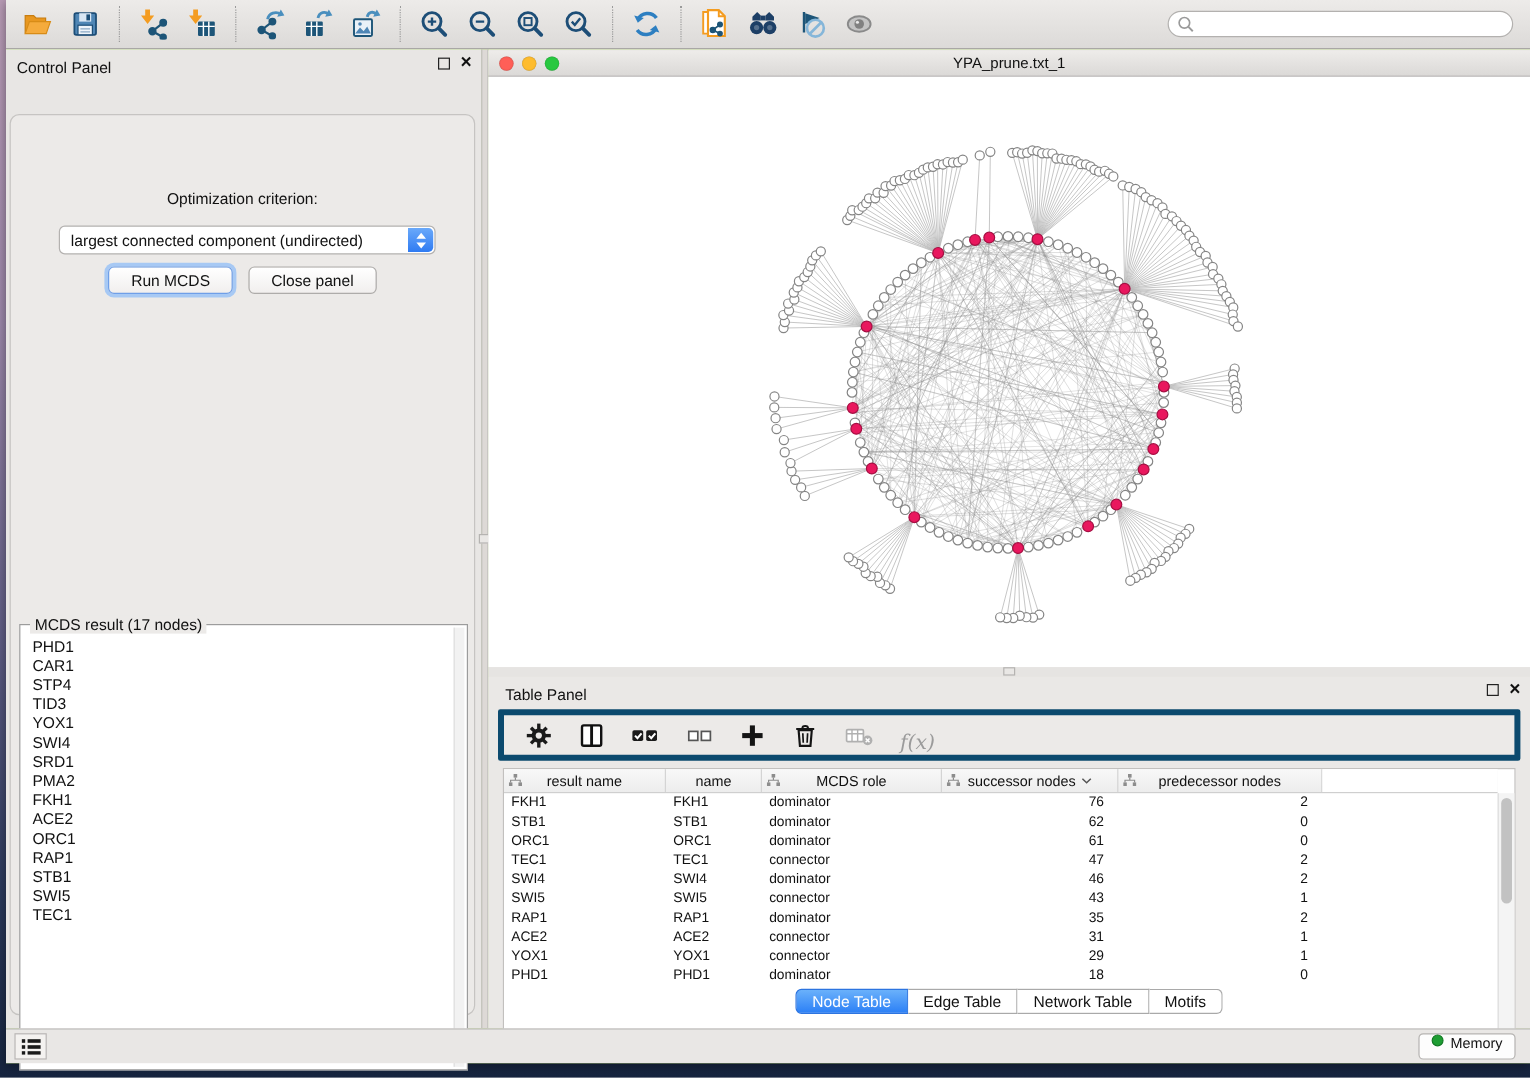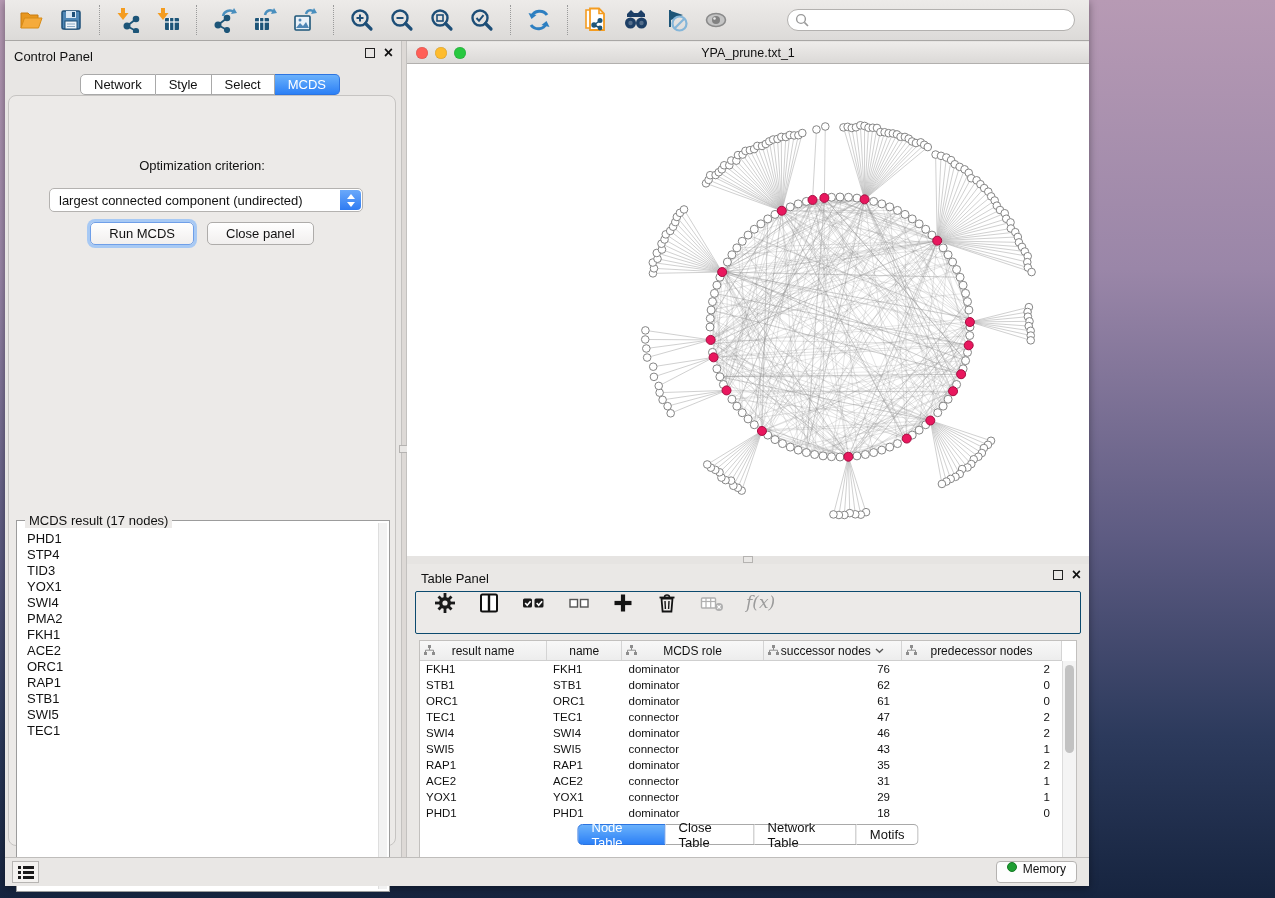--- a/index.html
+++ b/index.html
@@ -2,21 +2,21 @@
 <html><head>
 <meta charset="utf-8">
 <style>
   * { margin:0; padding:0; box-sizing:border-box; }
   html,body { width:1275px; height:898px; overflow:hidden; }
   body {
     font-family:"Liberation Sans", sans-serif;
     background:linear-gradient(180deg,#b79ab4 0%,#9a86a8 30%,#5d5b82 60%,#2c3a5c 82%,#16243f 100%);
     position:relative;
   }
-  .app { position:absolute; left:5px; top:0; width:1084px; height:886px; background:#84cc16; box-shadow:0 2px 8px rgba(0,0,0,.4); }
+  .app { position:absolute; left:5px; top:0; width:1270px; height:886px; background:#84cc16; box-shadow:0 2px 8px rgba(0,0,0,.4); }
 
   
   .toolbar { position:absolute; left:0; top:0; right:0; height:41px;
     background:linear-gradient(#edebe9,#dcdad8); border-bottom:1px solid #a9a7a5;
     display:flex; align-items:center; padding:0 10px; }
   .tbtn { width:32px; height:32px; display:flex; align-items:center; justify-content:center; border-radius:4px; flex:0 0 auto; }
   .tbtn + .tbtn { margin-left:8px; }
   .tsep { width:1px; height:30px; border-left:1px dotted #9a9a9a; margin:0 12px; flex:0 0 auto; }
   .searchwrap { margin-left:auto; margin-right:4px; position:relative; }
   .searchwrap input { width:288px; height:22px; border:1px solid #b3b1af; border-radius:12px;
@@ -68,21 +68,21 @@
   .lights { position:absolute; left:9px; top:5px; display:flex; gap:7px; }
   .light { width:12px; height:12px; border-radius:50%; box-shadow:inset 0 0 1px rgba(0,0,0,.4); }
   .net-title { position:absolute; left:0; right:0; top:4px; text-align:center; font-size:12.5px; color:#111; }
   .canvas { position:absolute; left:0; top:23px; right:0; height:492px; background:#fff; }
   .hsplit { position:absolute; left:0; right:0; top:515px; height:8px; background:#e6e4e2; }
 
   
   .table-panel { position:absolute; left:0; right:0; top:523px; bottom:0; background:#eae8e6; }
   .tp-head { position:absolute; left:14px; top:7px; font-size:13px; color:#111; }
   .tp-toolbar { position:absolute; left:8px; right:8px; top:27px; height:43px; background:#eceae8;
-    border:1px solid #0c4a6e; border-radius:2px; display:flex; align-items:flex-start; padding-left:18px; gap:22px; }
+    border:5px solid #0c4a6e; border-radius:2px; display:flex; align-items:flex-end; padding-left:18px; gap:22px; }
   .fx { font-family:"DejaVu Serif", serif; font-style:italic; font-size:17px; color:#9b9b9b; }
   .tablewrap { position:absolute; left:12px; right:12px; top:76px; height:225px; background:#fff; border:1px solid #c2c0be; }
   .thead { position:absolute; left:0; top:0; right:14px; height:20px; display:flex;
     background:linear-gradient(#f8f8f8,#ededed); border-bottom:1px solid #cfcfcf; }
   .th { position:relative; border-right:1px solid #d4d4d4; display:flex; align-items:center; justify-content:center;
     font-size:12px; color:#111; gap:4px; }
   .th .cicon { position:absolute; left:4px; top:4px; }
   .tbody { position:absolute; left:0; top:20px; right:14px; bottom:0; overflow:hidden; }
   .trow { display:flex; height:16px; font-size:11.5px; color:#111; align-items:center; }
   .td { padding:0 6px; white-space:nowrap; overflow:hidden; }
@@ -270,47 +270,43 @@
       <input type="text" value="" style="">
     </div>
   </div>
 
   <div class="control-panel">
     <div class="cp-head">Control Panel</div>
     <div class="panel-icons">
       <span class="float-ico"></span>
       <span class="close-ico">×</span>
     </div>
-    <div class="segbar" id="control-tabs">
-        <div class="seg">Network</div>
-        <div class="seg">Style</div>
-        <div class="seg">Select</div>
-        <div class="seg sel">MCDS</div>
-      </div>
     <div class="cp-inner">
       <div class="opt-label">Optimization criterion:</div>
       <div class="opt-select">
         <span>largest connected component (undirected)</span>
         <span class="opt-step">
             <span class="tri-up"></span>
             <span class="tri-dn"></span>
           </span>
       </div>
       <div class="btnrow">
         <button class="mbtn focus">Run MCDS</button>
         <button class="mbtn">Close panel</button>
       </div>
       <div class="mcds-box">
         <div class="mcds-legend">MCDS result (17 nodes)</div>
         <div class="mcds-list" id="mcds-list">
             <div>PHD1</div>
+            <div>CAR1</div>
             <div>STP4</div>
             <div>TID3</div>
             <div>YOX1</div>
             <div>SWI4</div>
+            <div>SRD1</div>
             <div>PMA2</div>
             <div>FKH1</div>
             <div>ACE2</div>
             <div>ORC1</div>
             <div>RAP1</div>
             <div>STB1</div>
             <div>SWI5</div>
             <div>TEC1</div>
           </div>
         <div class="mcds-track"></div>
@@ -1239,21 +1235,21 @@
               <div class="td num" style="width: 147px;">18</div>
               <div class="td num" style="width: 170px;">0</div>
             </div>
           </div>
         <div class="vscroll">
             <div class="vthumb"></div>
           </div>
       </div>
       <div class="segbar" id="bottom-tabs">
           <div class="seg sel">Node Table</div>
-          <div class="seg">Close Table</div>
+          <div class="seg">Edge Table</div>
           <div class="seg">Network Table</div>
           <div class="seg">Motifs</div>
         </div>
     </div>
   </div>
 
   <div class="statusbar">
     <div class="list-btn">
       <svg width="16" height="14" viewBox="0 0 16 14">
           <g fill="#1a1a1a">

